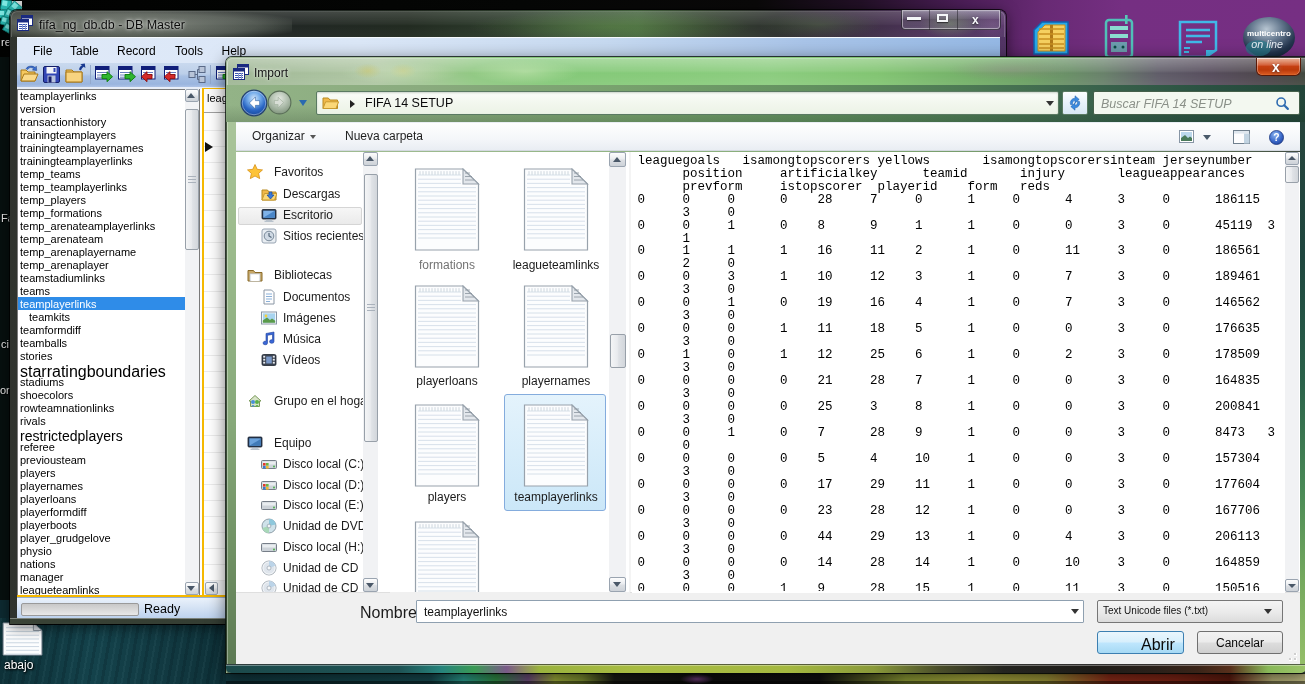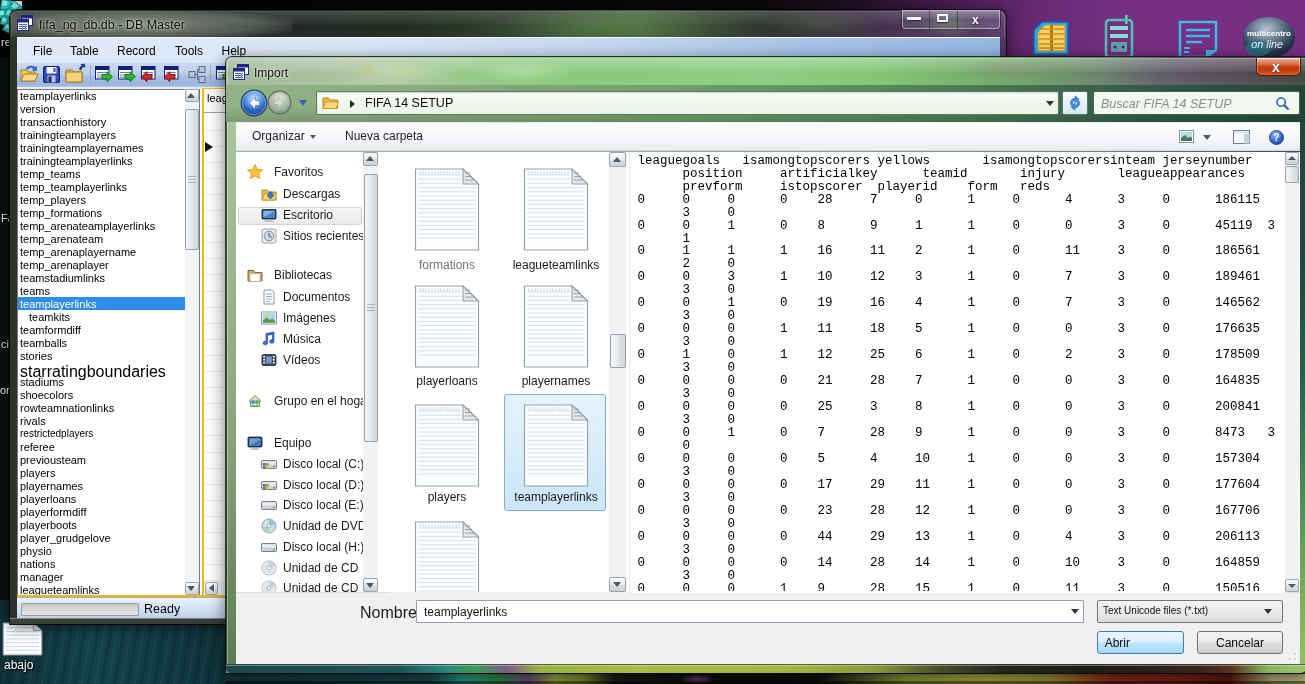--- a/index.html
+++ b/index.html
@@ -235,21 +235,21 @@
 <div style="left:20px;top:298px;font-size:11px;color:#fff;white-space:pre;z-index:10;">teamplayerlinks</div>
 <div style="left:20px;top:311px;font-size:11px;color:#000;white-space:pre;z-index:10;padding-left:9px;">teamkits</div>
 <div style="left:20px;top:324px;font-size:11px;color:#000;white-space:pre;z-index:10;">teamformdiff</div>
 <div style="left:20px;top:337px;font-size:11px;color:#000;white-space:pre;z-index:10;">teamballs</div>
 <div style="left:20px;top:350px;font-size:11px;color:#000;white-space:pre;z-index:10;">stories</div>
 <div style="left:20px;top:363px;font-size:16px;color:#000;white-space:pre;z-index:10;">starratingboundaries</div>
 <div style="left:20px;top:376px;font-size:11px;color:#000;white-space:pre;z-index:10;">stadiums</div>
 <div style="left:20px;top:389px;font-size:11px;color:#000;white-space:pre;z-index:10;">shoecolors</div>
 <div style="left:20px;top:402px;font-size:11px;color:#000;white-space:pre;z-index:10;">rowteamnationlinks</div>
 <div style="left:20px;top:415px;font-size:11px;color:#000;white-space:pre;z-index:10;">rivals</div>
-<div style="left:20px;top:428px;font-size:10px;color:#000;white-space:pre;z-index:10;">restrictedplayers</div>
+<div style="left:20px;top:428px;font-size:14px;color:#000;white-space:pre;z-index:10;">restrictedplayers</div>
 <div style="left:20px;top:441px;font-size:11px;color:#000;white-space:pre;z-index:10;">referee</div>
 <div style="left:20px;top:454px;font-size:11px;color:#000;white-space:pre;z-index:10;">previousteam</div>
 <div style="left:20px;top:467px;font-size:11px;color:#000;white-space:pre;z-index:10;">players</div>
 <div style="left:20px;top:480px;font-size:11px;color:#000;white-space:pre;z-index:10;">playernames</div>
 <div style="left:20px;top:493px;font-size:11px;color:#000;white-space:pre;z-index:10;">playerloans</div>
 <div style="left:20px;top:506px;font-size:11px;color:#000;white-space:pre;z-index:10;">playerformdiff</div>
 <div style="left:20px;top:519px;font-size:11px;color:#000;white-space:pre;z-index:10;">playerboots</div>
 <div style="left:20px;top:532px;font-size:11px;color:#000;white-space:pre;z-index:10;">player_grudgelove</div>
 <div style="left:20px;top:545px;font-size:11px;color:#000;white-space:pre;z-index:10;">physio</div>
 <div style="left:20px;top:558px;font-size:11px;color:#000;white-space:pre;z-index:10;">nations</div>
@@ -888,20 +888,20 @@
 <div style="left:1285px;top:166px;width:14px;height:17px;z-index:20;background:linear-gradient(90deg,#f4f5f6,#e9ebee 45%,#dfe2e6 55%,#d2d6db);border:1px solid #98a0a9;border-radius:2px;"></div>
 <div style="left:236px;top:592px;width:1064px;height:72px;z-index:20;background:#f0f0f0;border-top:1px solid #dfdfdf;"></div>
 <div style="left:360px;top:604px;font-size:16px;color:#1b1b1b;white-space:pre;z-index:20;">Nombre:</div>
 <div style="left:415.5px;top:599.5px;width:668px;height:23px;z-index:20;background:#fff;border:1px solid #8fa0b0;border-radius:1px;"></div>
 <div style="left:424px;top:604.5px;font-size:12px;color:#111;white-space:pre;z-index:20;">teamplayerlinks</div>
 <div style="left:1071px;top:608.5px;width:0px;height:0px;z-index:20;border-left:4px solid transparent;border-right:4px solid transparent;border-top:5px solid #333;"></div>
 <div style="left:1096.5px;top:599.5px;width:186.5px;height:23px;z-index:20;background:linear-gradient(#f4f4f4,#eaeaea 55%,#dcdcdc);border:1px solid #767676;border-radius:2px;"></div>
 <div style="left:1103px;top:604.5px;font-size:10px;color:#111;white-space:pre;z-index:20;">Text Unicode files (*.txt)</div>
 <div style="left:1264px;top:608.5px;width:0px;height:0px;z-index:20;border-left:4px solid transparent;border-right:4px solid transparent;border-top:5px solid #333;"></div>
 <div style="left:1096.5px;top:630.5px;width:87px;height:23.5px;z-index:20;background:linear-gradient(#eaf6fd,#d7effc 48%,#bee6fd 52%,#a6d9f4);border:1px solid #3c7fb1;border-radius:3px;"></div>
-<div style="left:1043px;top:636px;font-size:12px;color:#0a0a0a;white-space:pre;z-index:20;width:87px;text-align:right;">Abrir</div>
+<div style="left:1141px;top:636px;font-size:16px;color:#0a0a0a;white-space:pre;z-index:20;width:87px;text-align:left;">Abrir</div>
 <div style="left:1197px;top:630.5px;width:86px;height:23.5px;z-index:20;background:linear-gradient(#f2f2f2,#ebebeb 48%,#dddddd 52%,#cfcfcf);border:1px solid #707070;border-radius:3px;"></div>
 <div style="left:1197px;top:636px;font-size:12px;color:#0a0a0a;white-space:pre;z-index:20;width:86px;text-align:center;">Cancelar</div>
 <div style="left:1294px;top:658px;width:2.5px;height:2.5px;z-index:20;background:#cfcfcf;border-right:1px solid #fff;border-bottom:1px solid #fff;"></div>
 <div style="left:1294px;top:653px;width:2.5px;height:2.5px;z-index:20;background:#cfcfcf;border-right:1px solid #fff;border-bottom:1px solid #fff;"></div>
 <div style="left:1289px;top:658px;width:2.5px;height:2.5px;z-index:20;background:#cfcfcf;border-right:1px solid #fff;border-bottom:1px solid #fff;"></div>
 <div style="left:225.5px;top:122px;width:10.5px;height:542px;z-index:20;background:linear-gradient(#a9c49a,#9dbc8e 20%,#87a97a 55%,#6f9063 80%,#5d7a54 100%);border-left:1px solid rgba(20,30,20,0.65);box-shadow:inset 1px 0 0 rgba(255,255,255,0.35);"></div>
 <div style="left:1300px;top:122px;width:5px;height:542px;z-index:20;background:linear-gradient(#26443c 0%,#1e463e 25%,#2a624a 48%,#4a8a56 68%,#74a85e 84%,#94be68 100%);"></div>
 <div style="left:225.5px;top:664px;width:1080px;height:9px;z-index:20;border-radius:0 0 5px 5px;background:linear-gradient(90deg,#1c4a4b 0%,#1e5254 16%,#27847c 20%,#3a9a54 23%,#7a5a88 26%,#9ab23e 29%,#a8bc42 38%,#a4b840 52%,#8a9a3a 60%,#4a4e2a 66%,#242420 72%,#1e1c18 80%,#2a201a 86%,#3a2418 90%,#58301c 93%,#88b858 96.5%,#9cc46a 100%);box-shadow:inset 0 1px 0 rgba(0,0,0,0.55),inset 0 2px 0 rgba(255,255,255,0.35),0 1px 1px rgba(0,0,0,0.6);"></div>
 </body></html>

